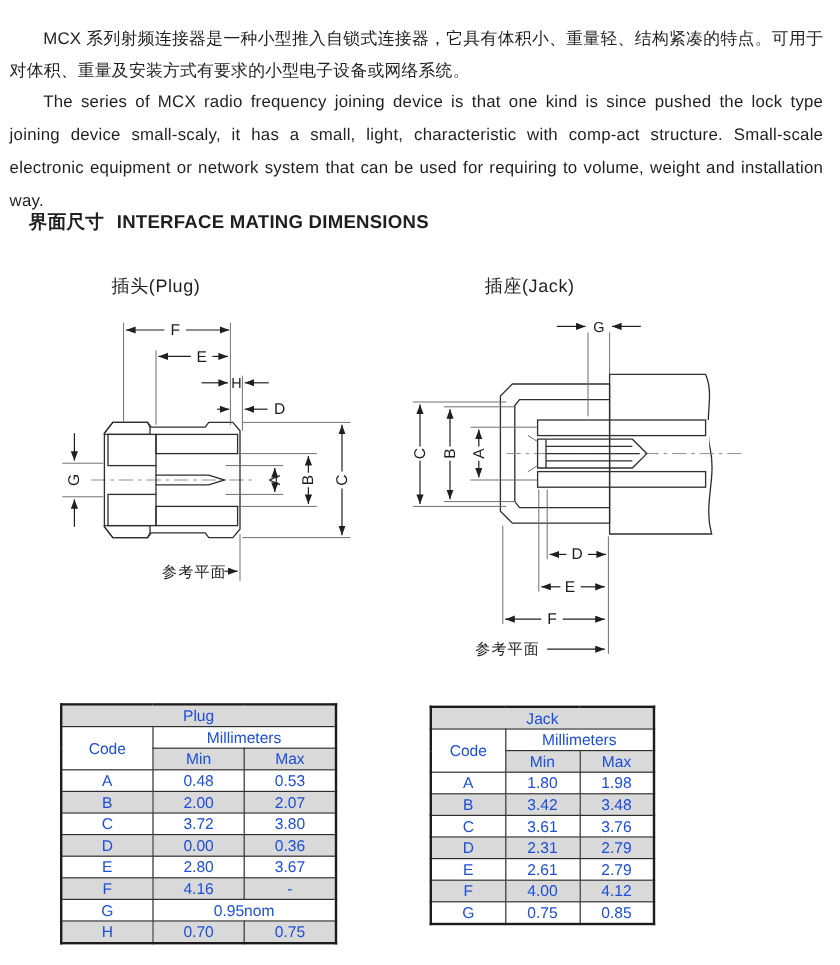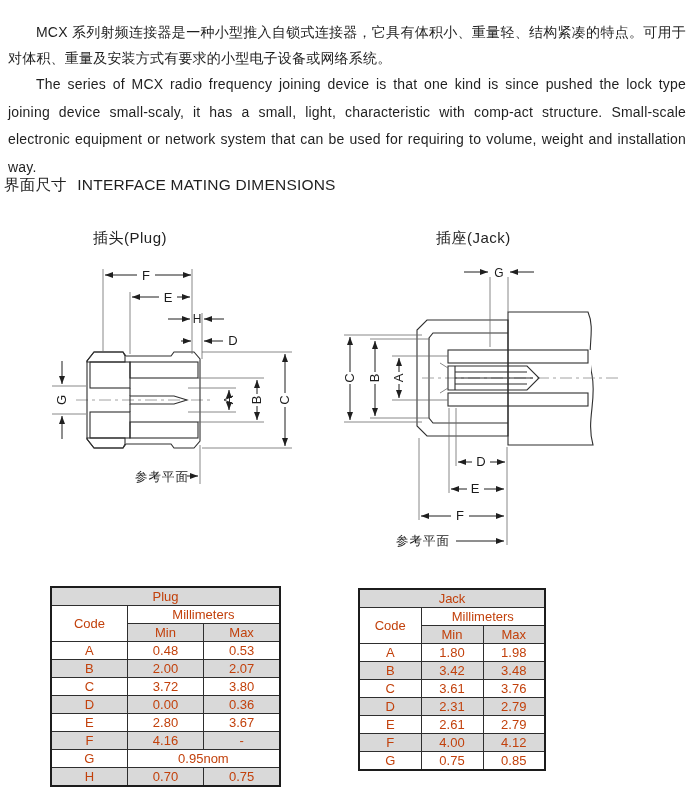--- a/index.html
+++ b/index.html
@@ -1,38 +1,38 @@
 <!DOCTYPE html>
 <html style="--text: #1f1f1f; --line: #2f2f2f; --row-shade: #d9d9d9; --hatch: #555555;"><head>
 <meta charset="utf-8">
 <style>
   html,body{margin:0;padding:0;background:#ffffff;}
   .page{position:relative;width:700px;height:804px;background:#fff;overflow:hidden;
         font-family:"Liberation Sans","DejaVu Sans",sans-serif;color:var(--text,#1f1f1f);}
   .para{position:absolute;left:8px;right:14px;font-size:14px;letter-spacing:.2px;text-align:justify;}
   .p-zh{top:5px;line-height:26px;text-indent:2em;}
   .p-en{top:57px;line-height:27.5px;text-indent:2em;}
-  .section-title{position:absolute;left:4px;top:175px;font-size:15.5px;font-weight:normal;letter-spacing:.2px;white-space:nowrap;}
+  .section-title{position:absolute;left:24px;top:175px;font-size:15.5px;font-weight:bold;letter-spacing:.2px;white-space:nowrap;}
   .section-title .en{margin-left:6px;}
   .diagram-label{position:absolute;top:229px;font-size:15px;letter-spacing:.5px;}
   #plug-label{left:93px;}
-  #jack-label{left:436px;}
+  #jack-label{left:404px;}
   svg.drawing{position:absolute;}
   #plug-svg{left:40px;top:255px;}
   #jack-svg{left:330px;top:255px;}
   
   .outline{stroke:var(--line,#2f2f2f);stroke-width:1.1;fill:none;stroke-linejoin:miter;}
   .dim{stroke:#1f1f1f;stroke-width:1;fill:none;}
   .ext{stroke:#6a6a6a;stroke-width:.8;fill:none;}
   .cl{stroke:#8a8a8a;stroke-width:.8;fill:none;stroke-dasharray:12 4 3 4;}
   .dimtext{font-size:13px;fill:#1c1c1c;text-anchor:middle;}
   .dimtext.small{font-size:12px;}
   .reftext{font-size:12.5px;fill:#1c1c1c;letter-spacing:1px;}
   
-  .dim-table{position:absolute;border-collapse:collapse;background:#fff;font-size:13px;color:#c2410c;
+  .dim-table{position:absolute;border-collapse:collapse;background:#fff;font-size:13px;color:#1d4ed8;
              border:2px solid #1c1c1c;table-layout:fixed;padding-left:16px;}
   .dim-table td{border:1px solid #2e2e2e;text-align:center;height:17px;padding:0 2px;overflow:hidden;}
   .dim-table td.codecol{width:46px;}
   .shade{background:var(--row-shade,#d9d9d9);}
   #plug-table{left:50px;top:586px;width:231px;}
   #jack-table{left:358px;top:588px;width:188px;}
 </style>
 </head>
 <body>
 

